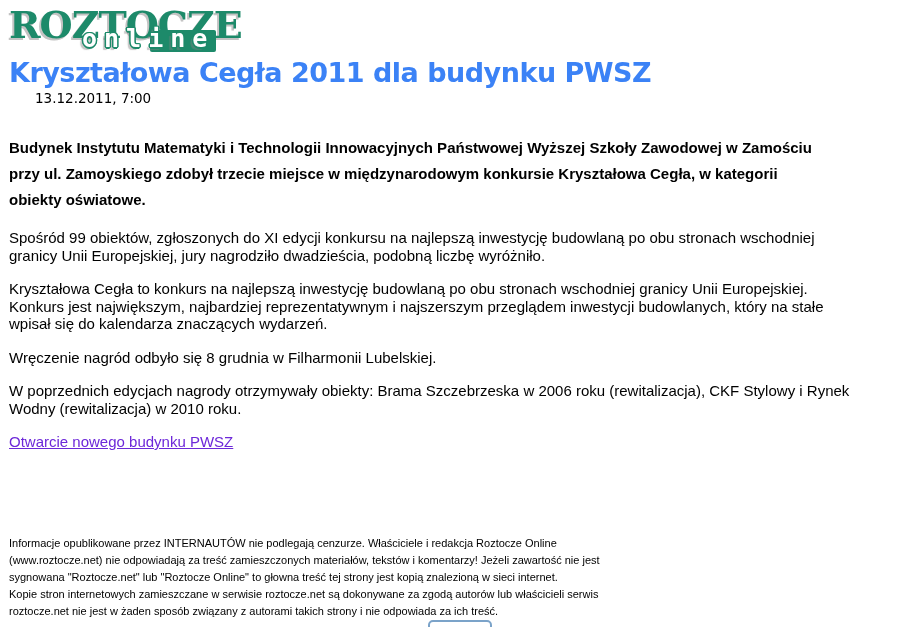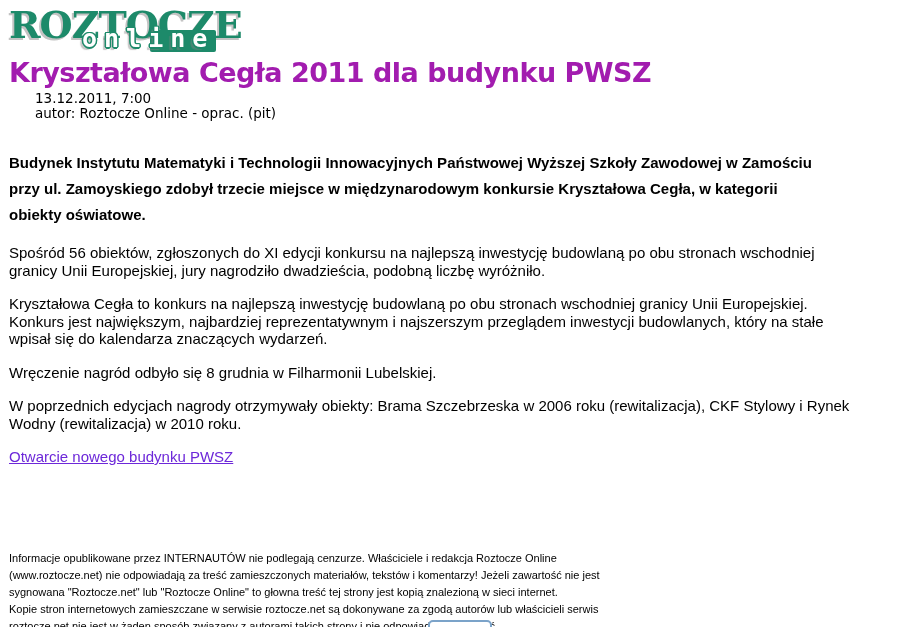--- a/index.html
+++ b/index.html
@@ -50,21 +50,21 @@
   }
 
   
   .title {
     margin: 0;
     font-family: "DejaVu Sans", sans-serif;
     font-weight: bold;
     font-size: 27px;
     line-height: 28px;
     letter-spacing: -0.5px;
-    color: #a21caf;
+    color: #3b82f6;
   }
   .meta {
     margin-top: 4px;
     font-family: "DejaVu Sans", sans-serif;
     font-size: 13.5px;
     line-height: 15px;
     color: #000000;
     margin-left: 26px;
   }
   .meta div { white-space: nowrap; }
@@ -125,28 +125,27 @@
   <div class="logo">
     <div class="logo-main">ROZTOCZE</div>
     <div class="logo-green-box"></div>
     <div class="logo-online">online</div>
   </div>
 
   <h1 class="title">Kryształowa Cegła 2011 dla budynku PWSZ</h1>
 
   <div class="meta">
     <div>13.12.2011, 7:00</div>
-    <div>autor: Roztocze Online - oprac. (pit)</div>
   </div>
 
   <div class="lead">Budynek Instytutu Matematyki i Technologii Innowacyjnych Państwowej Wyższej Szkoły Zawodowej w Zamościu
 przy ul. Zamoyskiego zdobył trzecie miejsce w międzynarodowym konkursie Kryształowa Cegła, w kategorii
 obiekty oświatowe.</div>
 
-  <p class="body">Spośród 56 obiektów, zgłoszonych do XI edycji konkursu na najlepszą inwestycję budowlaną po obu stronach wschodniej
+  <p class="body">Spośród 99 obiektów, zgłoszonych do XI edycji konkursu na najlepszą inwestycję budowlaną po obu stronach wschodniej
 granicy Unii Europejskiej, jury nagrodziło dwadzieścia, podobną liczbę wyróżniło.</p>
   <p class="body">Kryształowa Cegła to konkurs na najlepszą inwestycję budowlaną po obu stronach wschodniej granicy Unii Europejskiej.
 Konkurs jest największym, najbardziej reprezentatywnym i najszerszym przeglądem inwestycji budowlanych, który na stałe
 wpisał się do kalendarza znaczących wydarzeń.</p>
   <p class="body">Wręczenie nagród odbyło się 8 grudnia w Filharmonii Lubelskiej.</p>
   <p class="body">W poprzednich edycjach nagrody otrzymywały obiekty: Brama Szczebrzeska w 2006 roku (rewitalizacja), CKF Stylowy i Rynek
 Wodny (rewitalizacja) w 2010 roku.</p>
 
   <p class="linkline">
     <a href="#">Otwarcie nowego budynku PWSZ</a>

